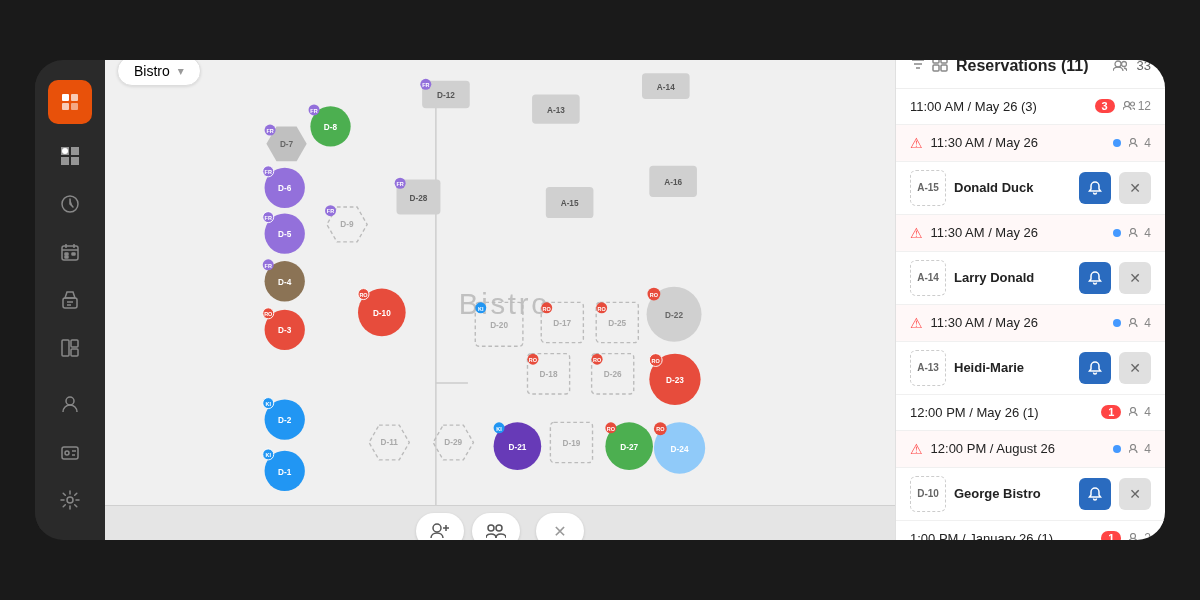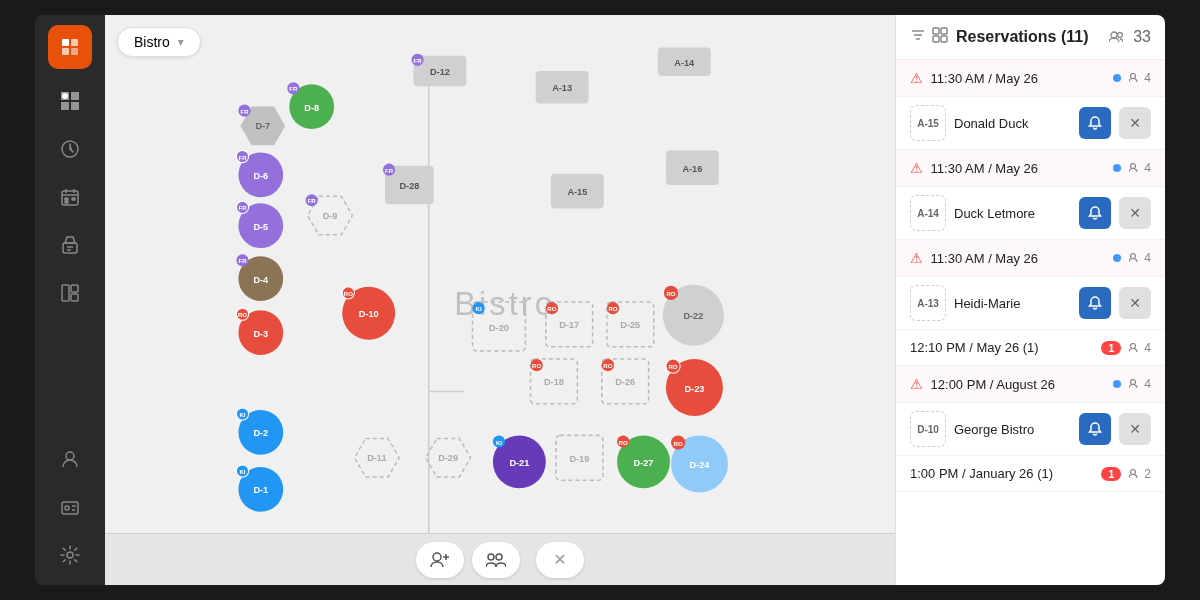--- a/index.html
+++ b/index.html
@@ -8,26 +8,27 @@
       height: 600px;
       background: #1a1a1a;
       font-family: -apple-system, BlinkMacSystemFont, 'Segoe UI', sans-serif;
       overflow: hidden;
       display: flex;
       align-items: center;
       justify-content: center;
     }
     .tablet {
       width: 1130px;
-      height: 570px;
+      height: 480px;
       background: #2a2a2a;
-      border-radius: 8px;
+      border-radius: 28px;
       display: flex;
       overflow: hidden;
       position: relative;
+      align-items: center;
     }
     
     .sidebar {
       width: 70px;
       background: #2a2a2a;
       display: flex;
       flex-direction: column;
       align-items: center;
       padding: 10px 0;
       gap: 8px;
@@ -108,21 +109,21 @@
       font-size: 16px;
       font-weight: 600;
       color: #222;
       flex: 1;
     }
     .panel-count {
       display: flex;
       align-items: center;
       gap: 10px;
       color: #666;
-      font-size: 16px;
+      font-size: 13px;
     }
     .reservations-list {
       flex: 1;
       overflow-y: auto;
     }
     .time-group-header {
       padding: 10px 14px;
       display: flex;
       align-items: center;
       gap: 8px;
@@ -174,20 +175,21 @@
       justify-content: center;
       font-size: 10px;
       font-weight: 600;
       color: #666;
       flex-shrink: 0;
     }
     .res-name {
       flex: 1;
       font-size: 13px;
       color: #222;
+      font-weight: bold;
     }
     .notify-btn {
       width: 32px;
       height: 32px;
       background: #2a6bbf;
       border-radius: 6px;
       display: flex;
       align-items: center;
       justify-content: center;
       color: white;
@@ -538,20 +540,33 @@
               <path d="M0 11c0-2.2 2-4 5-4s5 1.8 5 4"></path>
               <circle cx="11" cy="4" r="2.5"></circle>
               <path d="M11 8c1.5.2 3 1.2 3 3"></path>
             </svg>
             <span>33</span>
           </div>
         </div>
 
         <div class="reservations-list">
 
+          <div class="time-group-header">
+            <span class="time-text">11:00 AM / May 26 (3)</span>
+            <span class="count-badge">3</span>
+            <div class="people-count">
+              <svg width="12" height="10" viewBox="0 0 12 10" fill="none" stroke="#888" stroke-width="1.2">
+                  <circle cx="4" cy="3" r="2.5"></circle>
+                  <path d="M0 9c0-2 1.7-3.5 4-3.5s4 1.5 4 3.5"></path>
+                  <circle cx="9.5" cy="3" r="2"></circle>
+                  <path d="M9.5 7c1.5.2 2.5 1 2.5 2"></path>
+                </svg>
+              <span>12</span>
+            </div>
+          </div>
 
           <div class="time-group-header" style="background:#fff8f8;">
             <span style="color:#ff4444;font-size:14px;flex-shrink:0;">⚠</span>
             <span class="time-text">11:30 AM / May 26</span>
             <div class="blue-dot"></div>
             <div class="people-count">
               <svg width="12" height="10" viewBox="0 0 12 10" fill="none" stroke="#888" stroke-width="1.2">
                   <circle cx="4" cy="3" r="2.5"></circle>
                   <path d="M0 9c0-2 1.7-3.5 4-3.5s4 1.5 4 3.5"></path>
                 </svg>
@@ -577,21 +592,21 @@
             <div class="people-count">
               <svg width="12" height="10" viewBox="0 0 12 10" fill="none" stroke="#888" stroke-width="1.2">
                   <circle cx="4" cy="3" r="2.5"></circle>
                   <path d="M0 9c0-2 1.7-3.5 4-3.5s4 1.5 4 3.5"></path>
                 </svg>
               <span>4</span>
             </div>
           </div>
           <div class="reservation-item">
             <div class="table-tag">A-14</div>
-            <span class="res-name">Duck Letmore</span>
+            <span class="res-name">Larry Donald</span>
             <div class="notify-btn">
               <svg width="14" height="14" viewBox="0 0 14 14" fill="none" stroke="white" stroke-width="1.5">
                   <path d="M7 1a4 4 0 0 1 4 4v3l1.5 2H1.5L3 8V5A4 4 0 0 1 7 1z"></path>
                   <path d="M5.5 11.5a1.5 1.5 0 0 0 3 0"></path>
                 </svg>
             </div>
             <div class="close-btn">✕</div>
           </div>
 
           <div class="time-group-header" style="background:#fff8f8;">
@@ -612,21 +627,21 @@
             <div class="notify-btn">
               <svg width="14" height="14" viewBox="0 0 14 14" fill="none" stroke="white" stroke-width="1.5">
                   <path d="M7 1a4 4 0 0 1 4 4v3l1.5 2H1.5L3 8V5A4 4 0 0 1 7 1z"></path>
                   <path d="M5.5 11.5a1.5 1.5 0 0 0 3 0"></path>
                 </svg>
             </div>
             <div class="close-btn">✕</div>
           </div>
 
           <div class="time-group-header">
-            <span class="time-text">12:10 PM / May 26 (1)</span>
+            <span class="time-text">12:00 PM / May 26 (1)</span>
             <span class="count-badge">1</span>
             <div class="people-count">
               <svg width="12" height="10" viewBox="0 0 12 10" fill="none" stroke="#888" stroke-width="1.2">
                   <circle cx="4" cy="3" r="2.5"></circle>
                   <path d="M0 9c0-2 1.7-3.5 4-3.5s4 1.5 4 3.5"></path>
                 </svg>
               <span>4</span>
             </div>
           </div>
 

